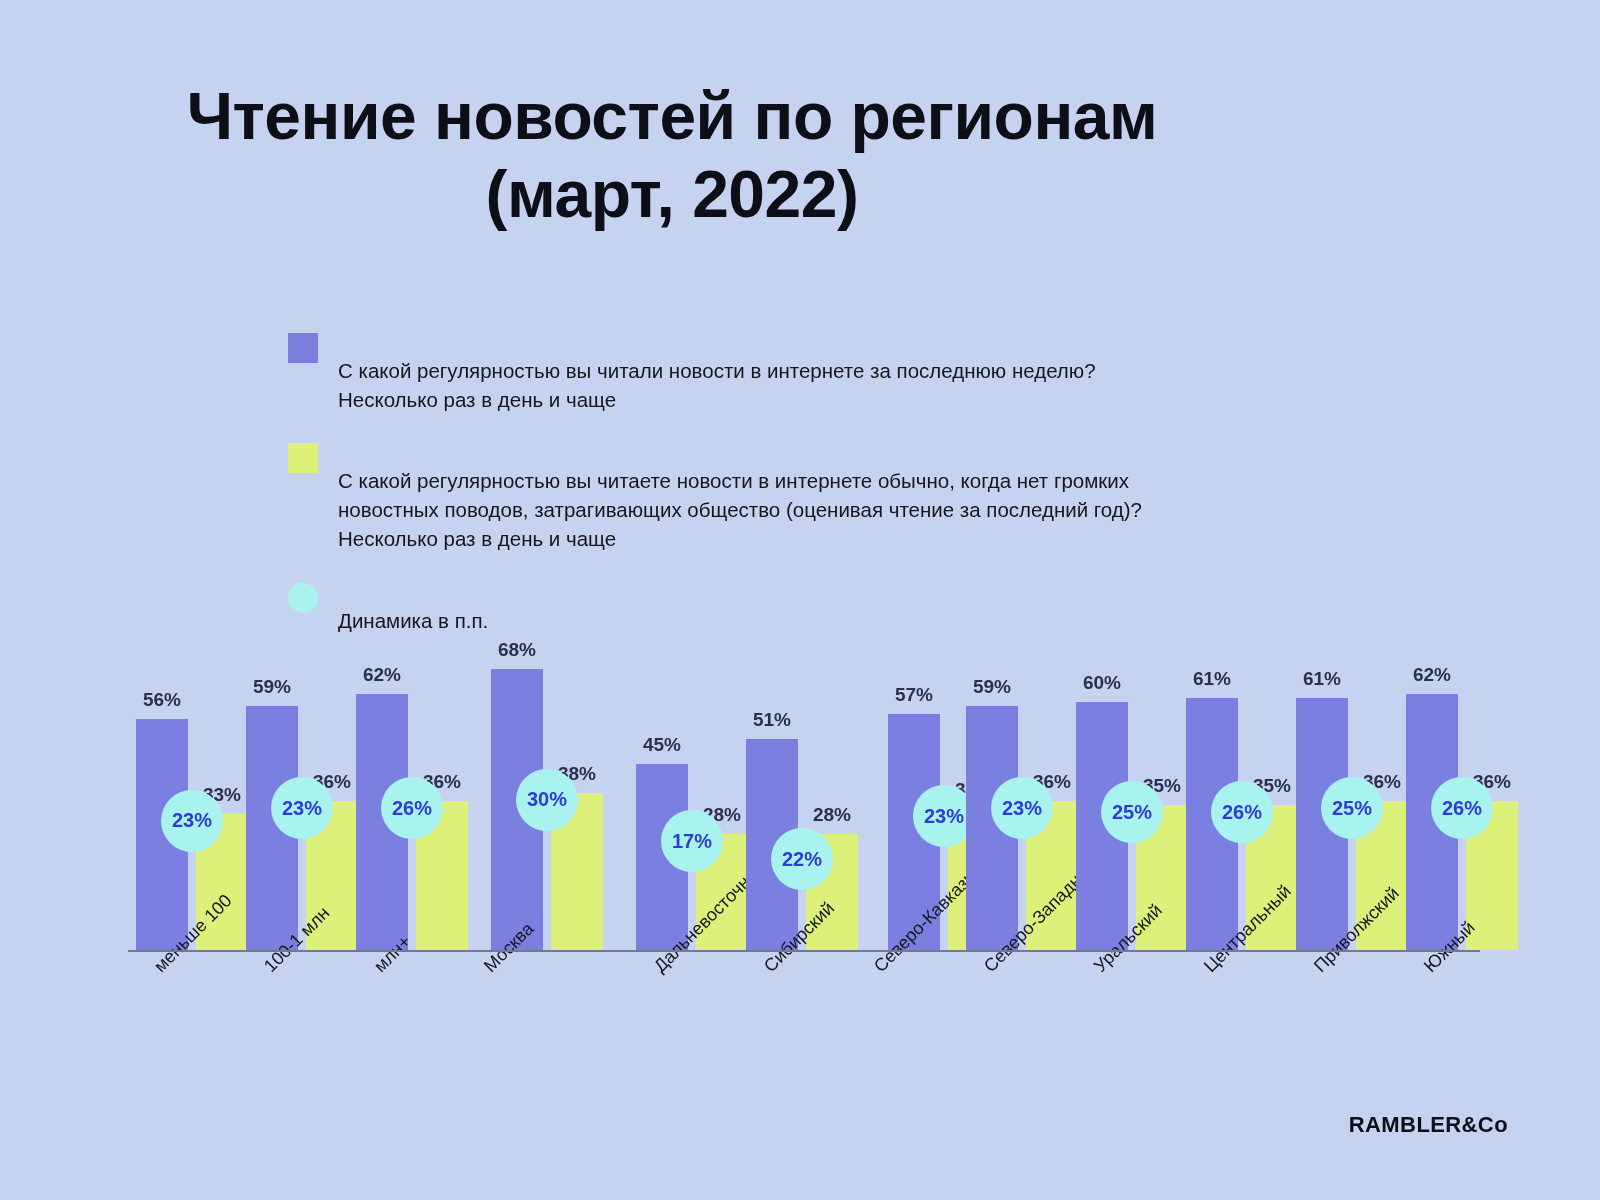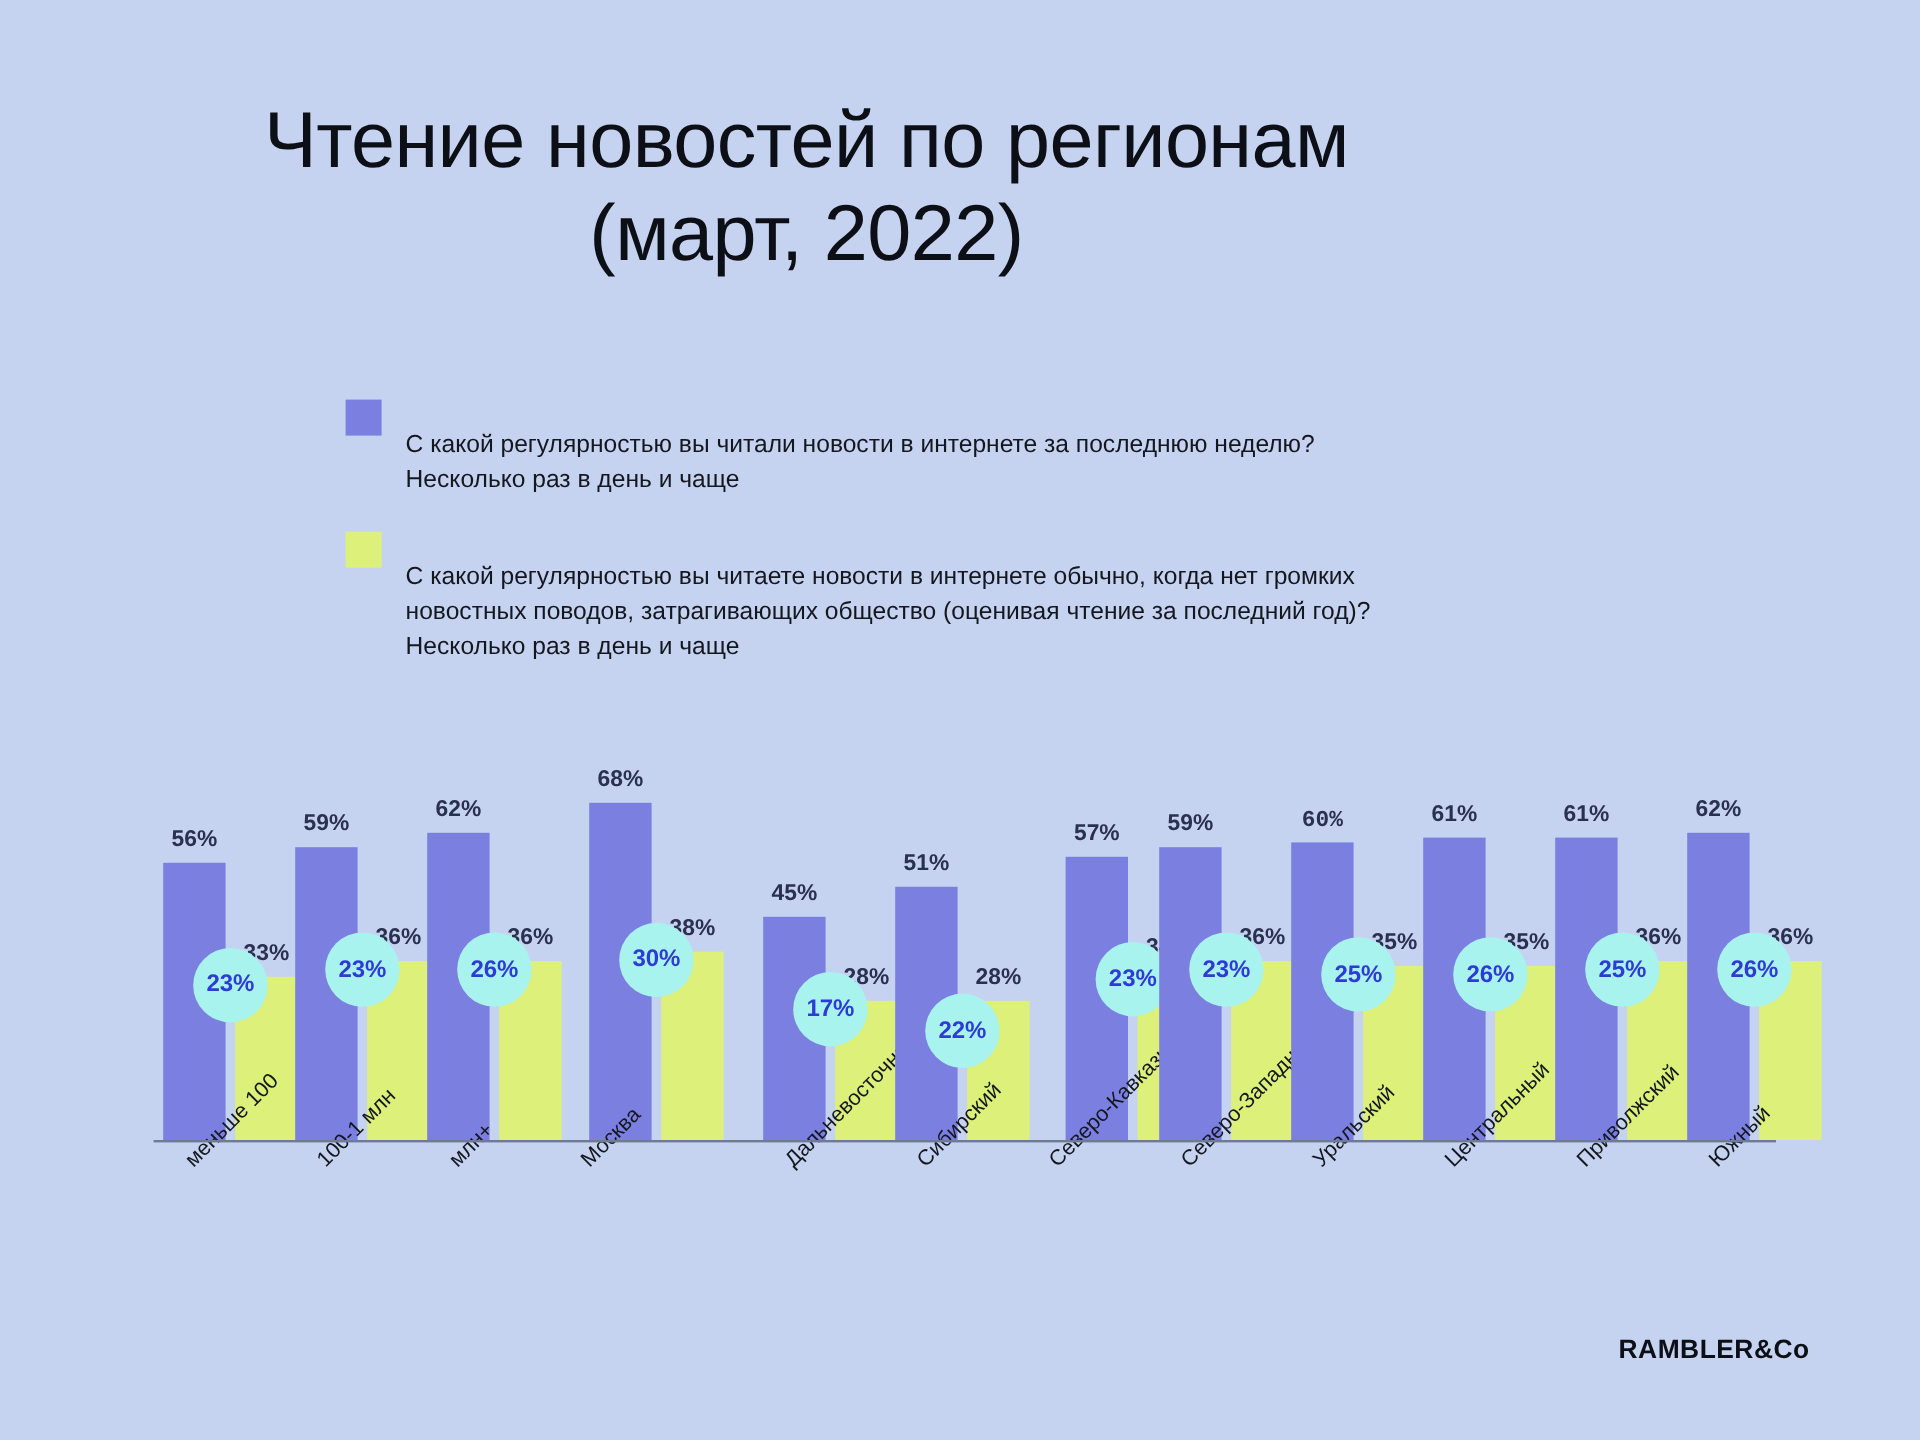--- a/index.html
+++ b/index.html
@@ -18,21 +18,21 @@
 
   
   .title {
     position: absolute;
     left: 0;
     top: 78px;
     width: 1344px;
     text-align: center;
     font-size: 66px;
     line-height: 1.18;
-    font-weight: normal;
+    font-weight: bold;
     letter-spacing: -0.5px;
     color: #0d0f16;
     white-space: pre-line;
   }
 
   
   .legend {
     position: absolute;
     left: 288px;
     top: 332px;
@@ -152,20 +152,24 @@
     <span class="legend-swatch sq-purple"></span>
     <span class="legend-text">С какой регулярностью вы читали новости в интернете за последнюю неделю?
 Несколько раз в день и чаще</span>
   </div>
   <div class="legend-row">
     <span class="legend-swatch sq-lime"></span>
     <span class="legend-text">С какой регулярностью вы читаете новости в интернете обычно, когда нет громких
 новостных поводов, затрагивающих общество (оценивая чтение за последний год)?
 Несколько раз в день и чаще</span>
   </div>
+  <div class="legend-row">
+    <span class="legend-swatch circle-cyan"></span>
+    <span class="legend-text">Динамика в п.п.</span>
+  </div>
 </div>
 
 <div class="chart">
   <div class="plot" id="plot">
       <div class="group" style="left: 8px; width: 112px;">
         <div class="bar purple" style="left: 0px; width: 52px; height: 231.467px;"></div>
         <div class="bar-label" style="left: -14px; bottom: 239.467px;">56%</div>
         <div class="bar lime" style="left: 60px; width: 52px; height: 136.4px;"></div>
         <div class="bar-label" style="left: 46px; bottom: 144.4px;">33%</div>
         <div class="bubble" style="left: 25px; bottom: 98.4px;">23%</div>
@@ -222,21 +226,21 @@
       <div class="group" style="left: 838px; width: 112px;">
         <div class="bar purple" style="left: 0px; width: 52px; height: 243.867px;"></div>
         <div class="bar-label" style="left: -14px; bottom: 251.867px;">59%</div>
         <div class="bar lime" style="left: 60px; width: 52px; height: 148.8px;"></div>
         <div class="bar-label" style="left: 46px; bottom: 156.8px;">36%</div>
         <div class="bubble" style="left: 25px; bottom: 110.8px;">23%</div>
       </div>
       <div class="cat-label" style="left: 852px;">Северо-Западный</div>
       <div class="group" style="left: 948px; width: 112px;">
         <div class="bar purple" style="left: 0px; width: 52px; height: 248px;"></div>
-        <div class="bar-label" style="left: -14px; bottom: 256px; font-family: Liberation Mono, monospace;">60%</div>
+        <div class="bar-label" style="left: -14px; bottom: 256px;">60%</div>
         <div class="bar lime" style="left: 60px; width: 52px; height: 144.667px;"></div>
         <div class="bar-label" style="left: 46px; bottom: 152.667px;">35%</div>
         <div class="bubble" style="left: 25px; bottom: 106.667px;">25%</div>
       </div>
       <div class="cat-label" style="left: 962px;">Уральский</div>
       <div class="group" style="left: 1058px; width: 112px;">
         <div class="bar purple" style="left: 0px; width: 52px; height: 252.133px;"></div>
         <div class="bar-label" style="left: -14px; bottom: 260.133px;">61%</div>
         <div class="bar lime" style="left: 60px; width: 52px; height: 144.667px;"></div>
         <div class="bar-label" style="left: 46px; bottom: 152.667px;">35%</div>

